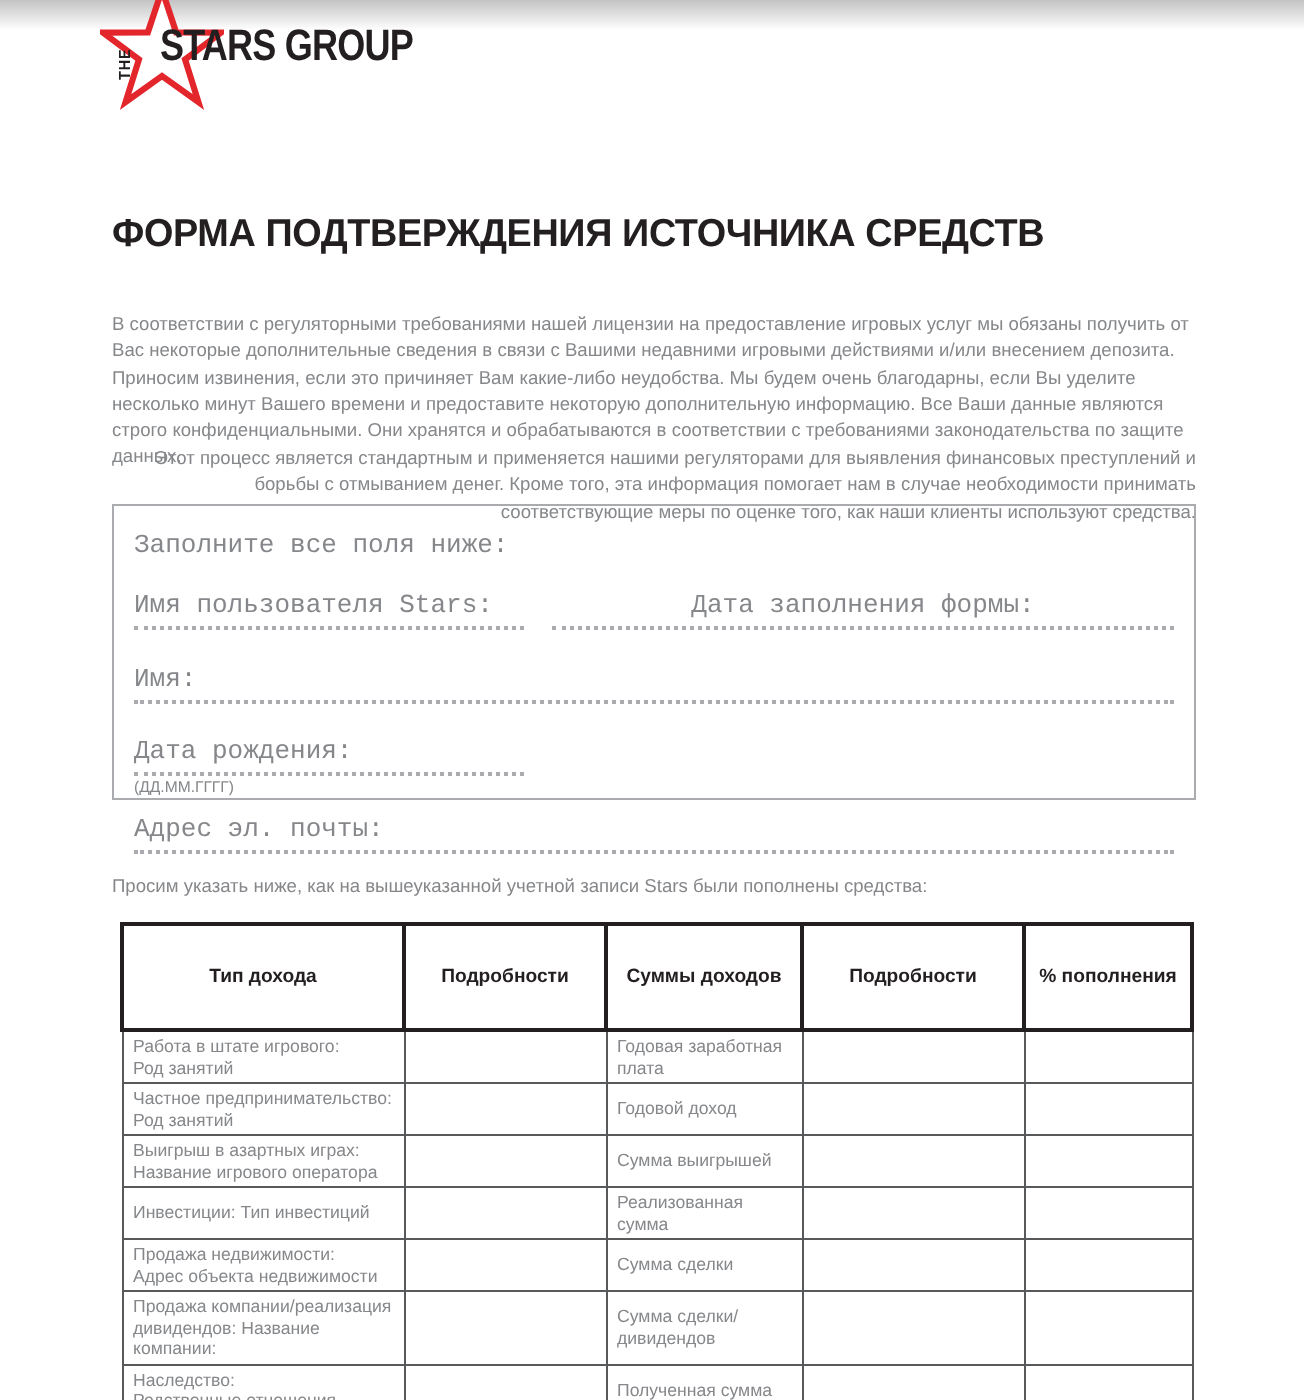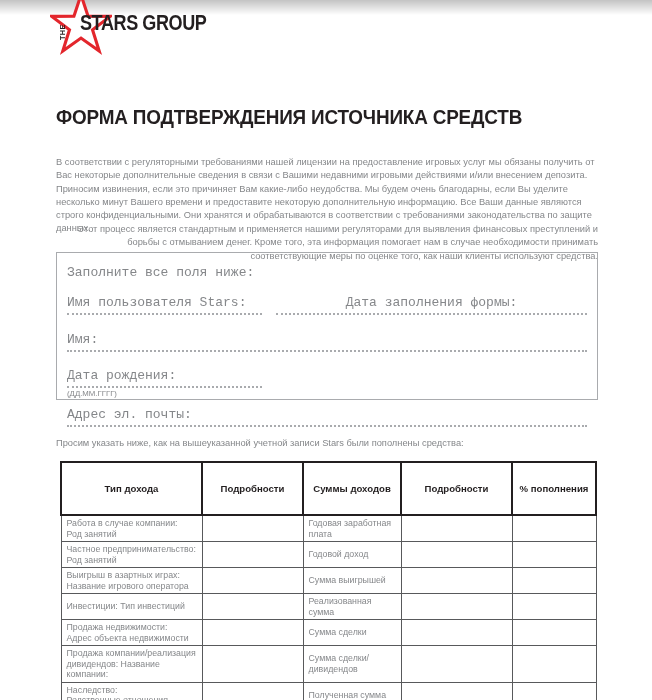--- a/index.html
+++ b/index.html
@@ -162,21 +162,21 @@
         <tr>
           <th>Тип дохода</th>
           <th>Подробности</th>
           <th>Суммы доходов</th>
           <th>Подробности</th>
           <th>% пополнения</th>
         </tr>
       </thead>
       <tbody>
         <tr class="body-first">
-          <td>Работа в случае компании:
+          <td>Работа в штате игрового:
 Род занятий</td>
           <td></td>
           <td>Годовая заработная
 плата</td>
           <td></td>
           <td></td>
         </tr>
         <tr>
           <td>Частное предпринимательство:
 Род занятий</td>

